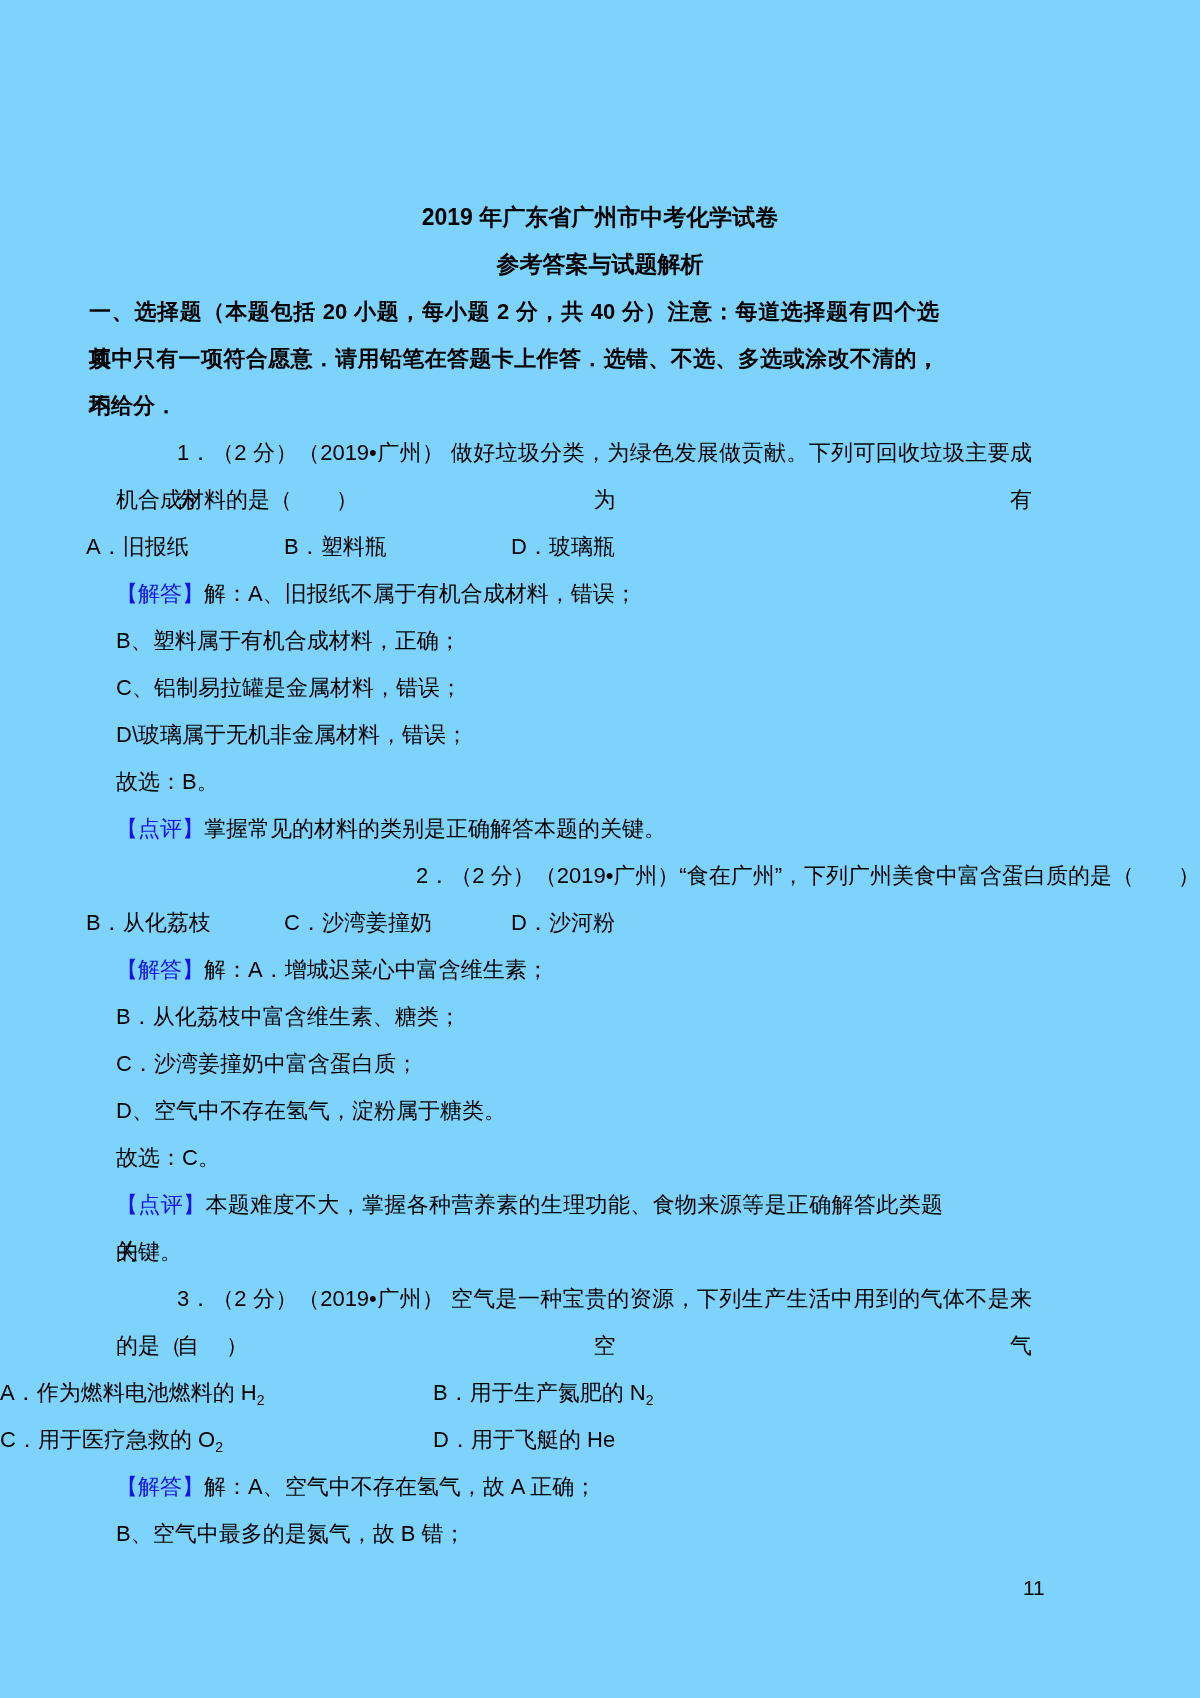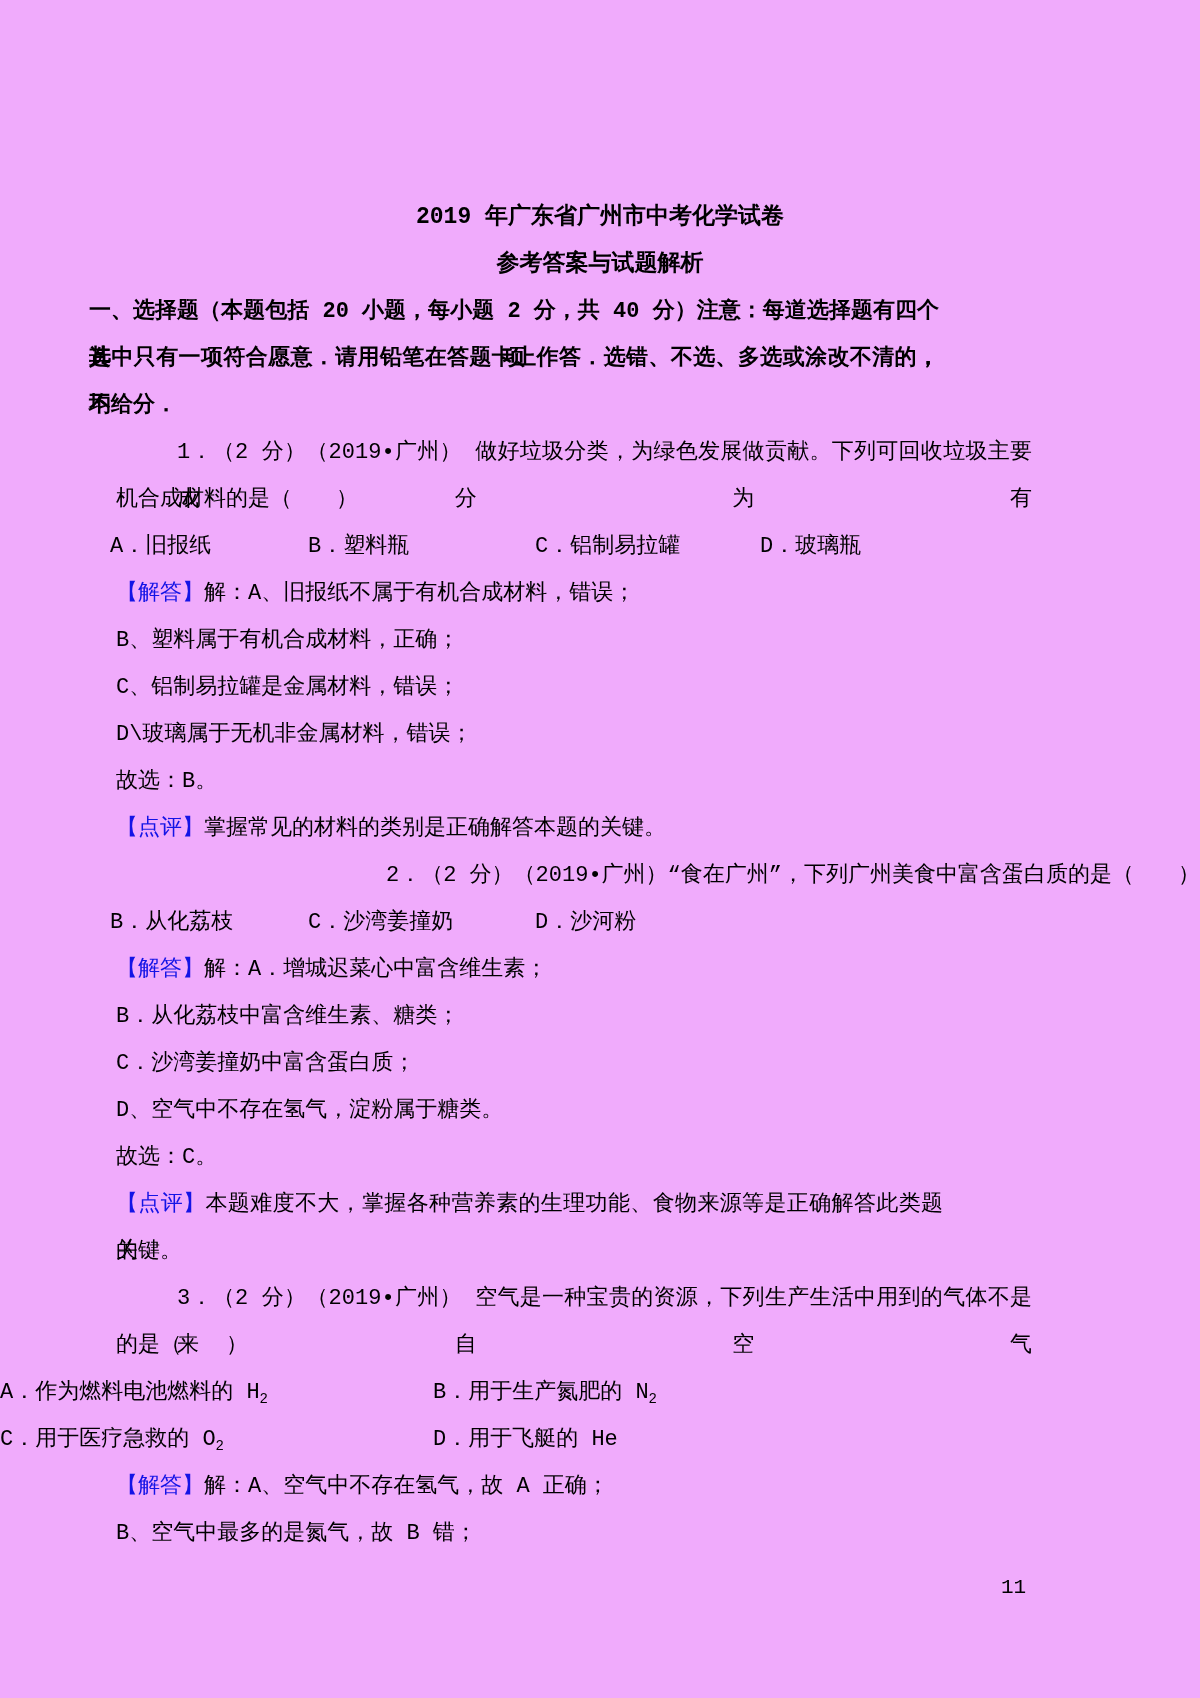--- a/index.html
+++ b/index.html
@@ -1,49 +1,49 @@
 <!DOCTYPE html>
 <html><head>
 <meta charset="utf-8">
 <style>
   html,body{margin:0;padding:0;background:#ffffff;}
   .page{
     position:relative;
     width:1200px;height:1698px;
-    background:#f0abfc;
-    font-family:Liberation Mono, monospace;
+    background:#7dd3fc;
+    font-family:Liberation Sans, sans-serif;
     color:#000000;
     overflow:hidden;
   }
   .flow{position:absolute;left:0;top:194px;right:0;}
   .ln{height:47px;line-height:47px;font-size:22px;}
   .center{text-align:center;font-size:23px;font-weight:bold;}
   .bold{font-weight:bold;}
   .ind-num{padding-left:177px;text-align:right;}
   .ind-sec{padding-left:89px;}
   .ind-body{padding-left:116px;}
   .jl{text-align:justify;text-align-last:justify;}
   .ind-num.jl{width:855px;}
   .ind-sec.jl{width:850px;}
   .ind-body.jl{width:827px;}
   .blue{color:#1414e6;}
   .opts{
     display:grid;
     grid-template-columns:198px 227px 225px auto;
-    margin-left:110px;
+    margin-left:86px;
     height:47px;line-height:47px;font-size:22px;
   }
   .opts2{
     display:grid;
     grid-template-columns:433px auto;
     height:47px;line-height:47px;font-size:22px;
   }
   sub.sb{font-size:14px;line-height:0;vertical-align:-5px;}
   .pagenum{
-    position:absolute;left:1001px;top:1564px;
+    position:absolute;left:1023px;top:1564px;
     height:47px;line-height:47px;font-size:21px;
   }
 </style>
 </head>
 <body>
 
 <div class="page">
   <div class="flow">
 
     <div class="ln center">2019 年广东省广州市中考化学试卷</div>
@@ -51,21 +51,20 @@
 
     <div class="ln bold ind-sec jl">一、选择题（本题包括 20 小题，每小题 2 分，共 40 分）注意：每道选择题有四个选项，</div>
     <div class="ln bold ind-sec jl">其中只有一项符合愿意．请用铅笔在答题卡上作答．选错、不选、多选或涂改不清的，均</div>
     <div class="ln bold ind-sec">不给分．</div>
 
     <div class="ln ind-num jl">1．（2 分）（2019•广州） 做好垃圾分类，为绿色发展做贡献。下列可回收垃圾主要成分为有</div>
     <div class="ln ind-body">机合成材料的是（　　）</div>
     <div class="opts">
       <span>A．旧报纸</span>
       <span>B．塑料瓶</span>
-      <span>C．铝制易拉罐</span>
       <span>D．玻璃瓶</span>
     </div>
     <div class="ln ind-body"><span class="blue">【解答】</span><span>解：A、旧报纸不属于有机合成材料，错误；</span></div>
     <div class="ln ind-body">B、塑料属于有机合成材料，正确；</div>
     <div class="ln ind-body">C、铝制易拉罐是金属材料，错误；</div>
     <div class="ln ind-body">D\玻璃属于无机非金属材料，错误；</div>
     <div class="ln ind-body">故选：B。</div>
     <div class="ln ind-body"><span class="blue">【点评】</span><span>掌握常见的材料的类别是正确解答本题的关键。</span></div>
 
     <div class="ln ind-num">2．（2 分）（2019•广州）“食在广州”，下列广州美食中富含蛋白质的是（　　）</div>

